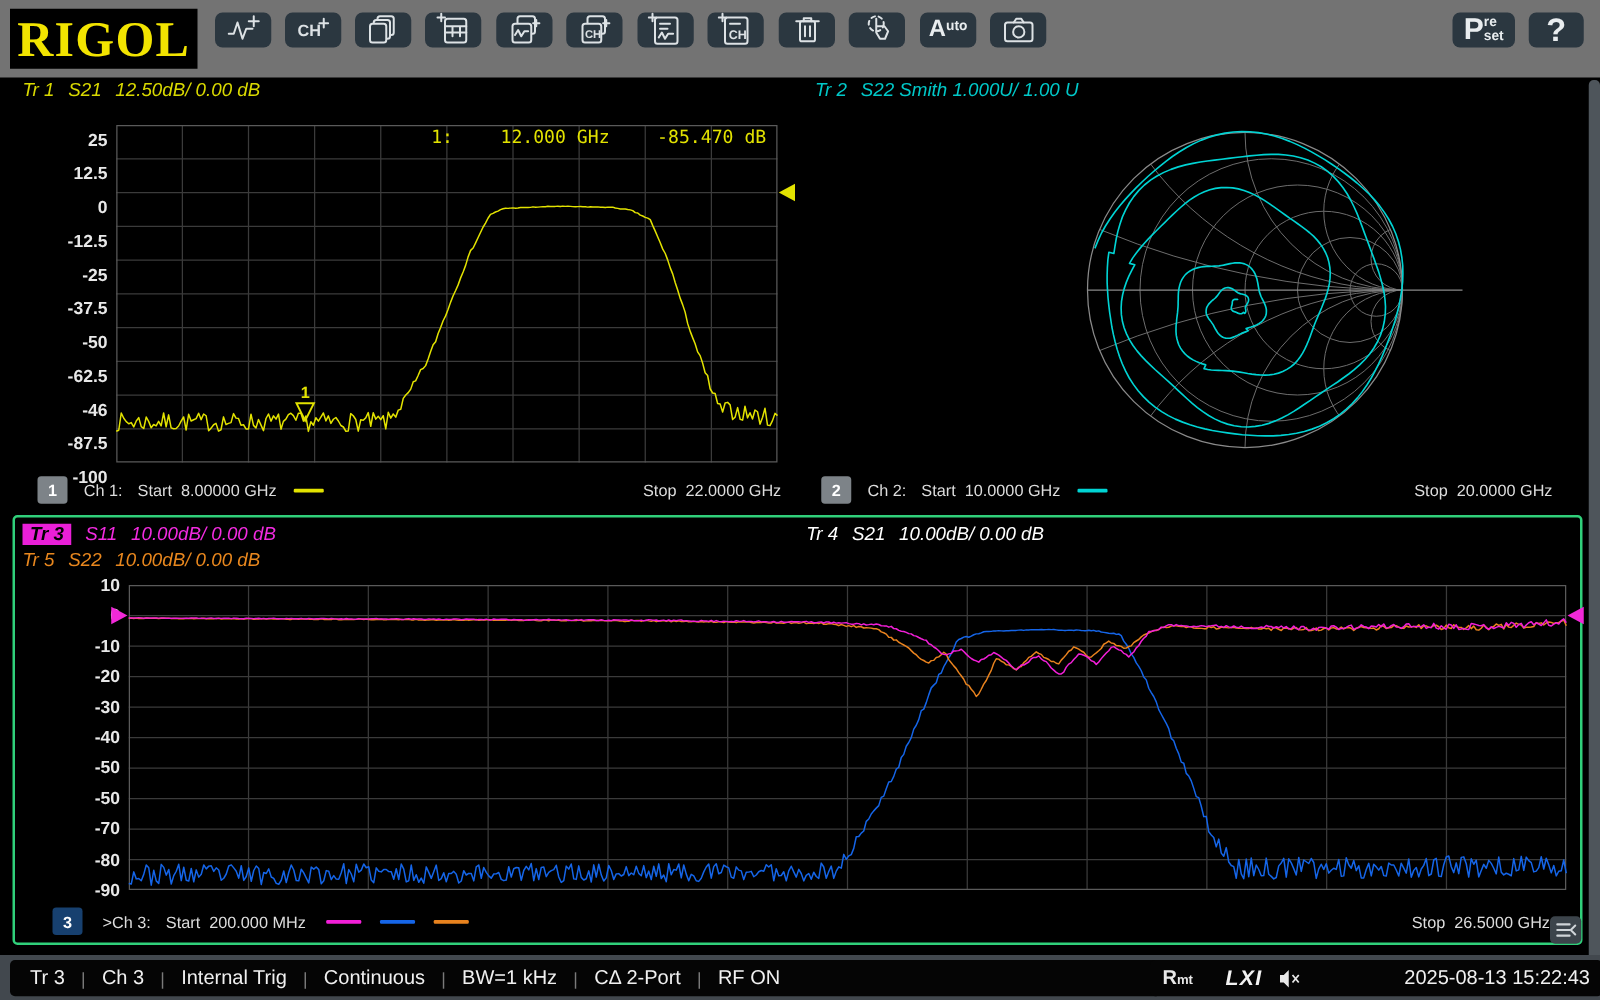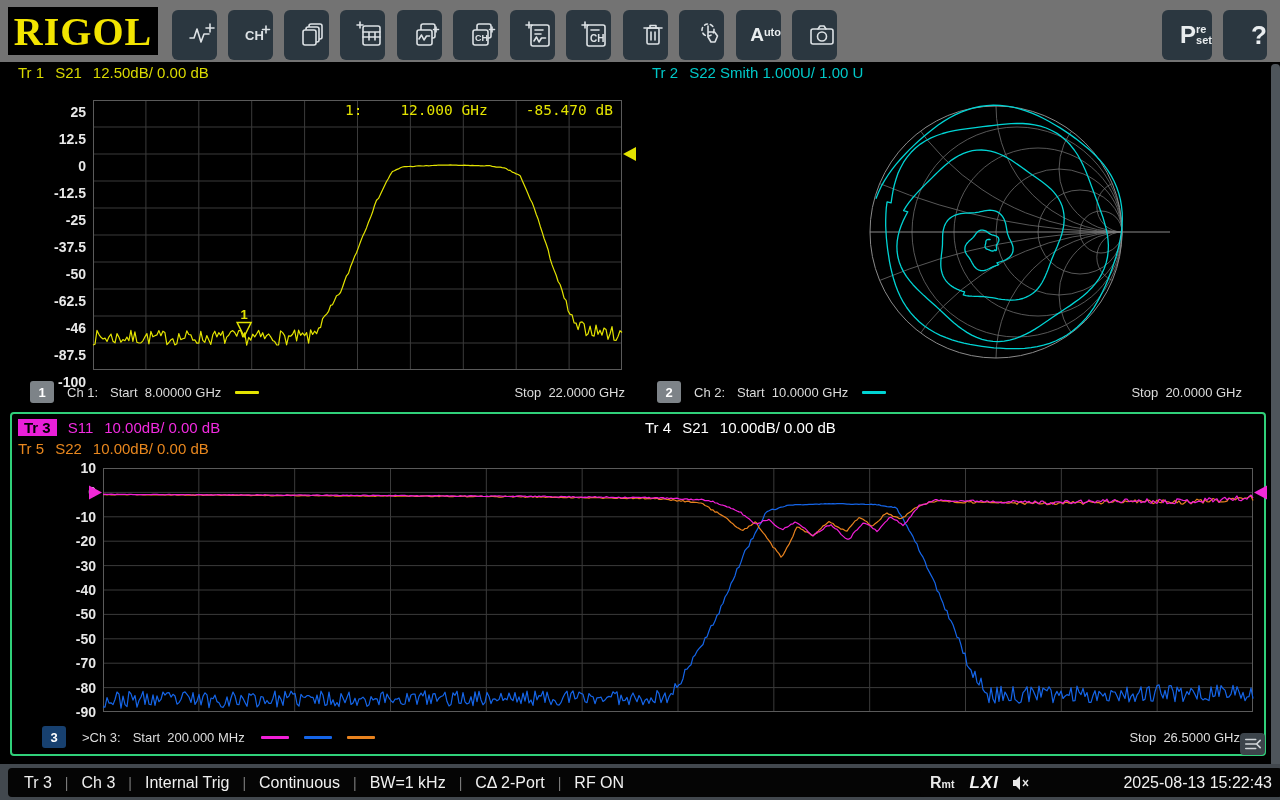--- a/index.html
+++ b/index.html
@@ -5,31 +5,31 @@
   html,body{margin:0;padding:0;background:#000;}
   #screen{position:relative;width:1280px;height:800px;background:#000;overflow:hidden;
           font-family:"Liberation Sans",sans-serif;color:#e6e6e6;}
   .abs{position:absolute;}
   
   .toolbar{position:absolute;left:0;top:0;width:1280px;height:62px;background:#737373;}
   .logo{position:absolute;left:8px;top:7px;width:150px;height:48px;background:#000;
         display:flex;align-items:center;justify-content:center;}
   .logo span{font-family:"Liberation Serif",serif;font-weight:bold;font-size:40px;
         letter-spacing:1px;color:#f2e400;}
-  .tbtn{position:absolute;top:10px;width:45px;height:50px;background:#2b3740;border-radius:6px;
-        display:flex;align-items:center;justify-content:flex-end;}
+  .tbtn{position:absolute;top:10px;width:45px;height:28px;background:#2b3740;border-radius:6px;
+        display:flex;align-items:center;justify-content:center;}
   .tbtn svg{stroke:#dde2e5;fill:none;stroke-width:1.6;stroke-linecap:round;stroke-linejoin:round;}
   .tbtn svg text{fill:#dde2e5;stroke:none;font-family:"Liberation Sans",sans-serif;font-weight:bold;}
   .bigP{font-size:24px;font-weight:bold;color:#e9edef;line-height:20px;}
   .preset-col{display:flex;flex-direction:column;font-size:11px;font-weight:bold;color:#e9edef;line-height:11px;}
   .qmark{font-size:26px;font-weight:bold;color:#e9edef;}
   .autoA{font-size:19px;font-weight:bold;color:#e9edef;}
   .autoRest{font-size:11px;font-weight:bold;color:#e9edef;margin-top:-7px;}
   
-  .trrow{position:absolute;display:flex;align-items:flex-start;gap:11px;font-size:15px;white-space:pre;}
+  .trrow{position:absolute;display:flex;align-items:flex-start;gap:11px;font-size:15px;white-space:pre;font-style:italic;}
   .trchip{padding:0 6px;font-weight:bold;}
   
   .ytick{position:absolute;right:0;transform:translateY(-53%);font-size:14px;font-weight:bold;color:#e8e8e8;}
   .mreadout{position:absolute;display:flex;justify-content:flex-end;gap:38px;
             font-family:"DejaVu Sans Mono",monospace;font-size:14.5px;color:#e3e300;padding-right:8px;}
   
   .chbar{position:absolute;display:flex;align-items:center;font-size:13px;color:#dcdcdc;}
   .chbadge{width:24px;height:22px;border-radius:3px;display:flex;align-items:center;justify-content:center;
            font-size:13px;font-weight:bold;color:#fff;}
   .colorline{height:3px;width:24px;border-radius:1px;}
@@ -39,21 +39,21 @@
   .panel{position:absolute;left:10px;top:412px;width:1256px;height:344px;border:2px solid #30d07a;
          border-radius:4px;box-sizing:border-box;pointer-events:none;}
   
   .statusbar{position:absolute;left:0;top:764px;width:1280px;height:36px;background:#42484e;}
   .spill{position:absolute;top:4px;height:29px;background:#050505;border-radius:4px;
          display:flex;align-items:center;}
   .sitem{font-size:16px;color:#f0f0f0;white-space:pre;}
   .sdiv{color:#7a7a7a;font-size:14px;margin:0 13px;}
   .rmtR{font-size:16px;font-weight:bold;color:#e8e8e8;}
   .rmtSmall{font-size:10.5px;font-weight:bold;color:#e8e8e8;margin-top:3px;}
-  .lxi{font-size:17px;font-weight:bold;font-style:italic;color:#f2f2f2;margin-left:15px;letter-spacing:1px;}
+  .lxi{font-size:17px;font-weight:bold;font-style:italic;color:#f2f2f2;margin-left:26px;letter-spacing:1px;}
   .clock{margin-left:auto;padding-right:10px;font-size:16px;color:#f0f0f0;}
   .menu-btn{position:absolute;left:1240px;top:733px;width:25px;height:22px;background:#3c444b;
             border-radius:4px;display:flex;align-items:center;justify-content:center;}
   .edge-strip{position:absolute;left:1271px;top:64px;width:9px;height:708px;background:#4e555b;border-radius:4px;}
 </style>
 </head>
 <body>
 
 <div id="screen">
 

